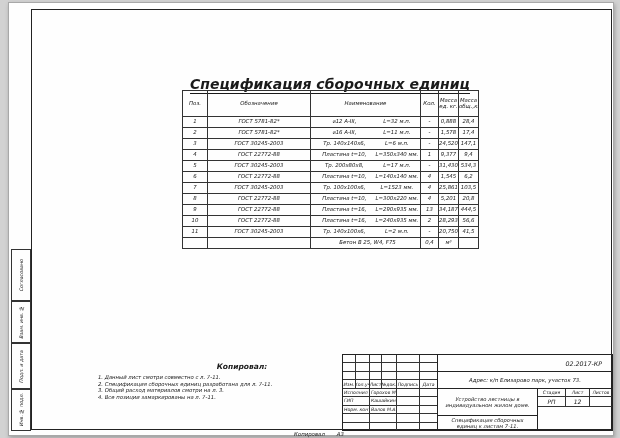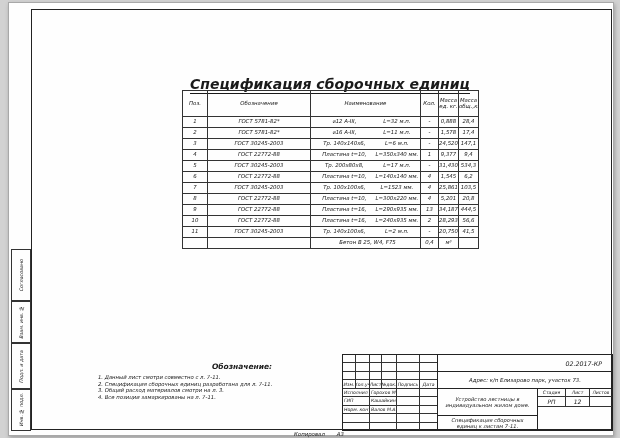--- a/index.html
+++ b/index.html
@@ -271,21 +271,21 @@
             <td class="c-pos"></td>
             <td class="c-desig"></td>
             <td class="c-name single">Бетон В 25, W4, F75</td>
             <td class="c-qty">0,4</td>
             <td class="c-m1">м³</td>
             <td class="c-m2"></td>
           </tr>
         </tbody>
     </table>
 
-    <div class="notes-title">Обозначение:</div>
+    <div class="notes-title">Копировал:</div>
     <div class="notes-list">
         <div>1. Данный лист смотри совместно с л. 7-11.</div>
         <div>2. Спецификация сборочных единиц разработана для л. 7-11.</div>
         <div>3. Общий расход материалов смотри на л. 3.</div>
         <div>4. Все позиции замаркированы на л. 7-11.</div>
       </div>
 
     <div class="tblock">
       <div class="tb-left">
         <div class="tb-row">

